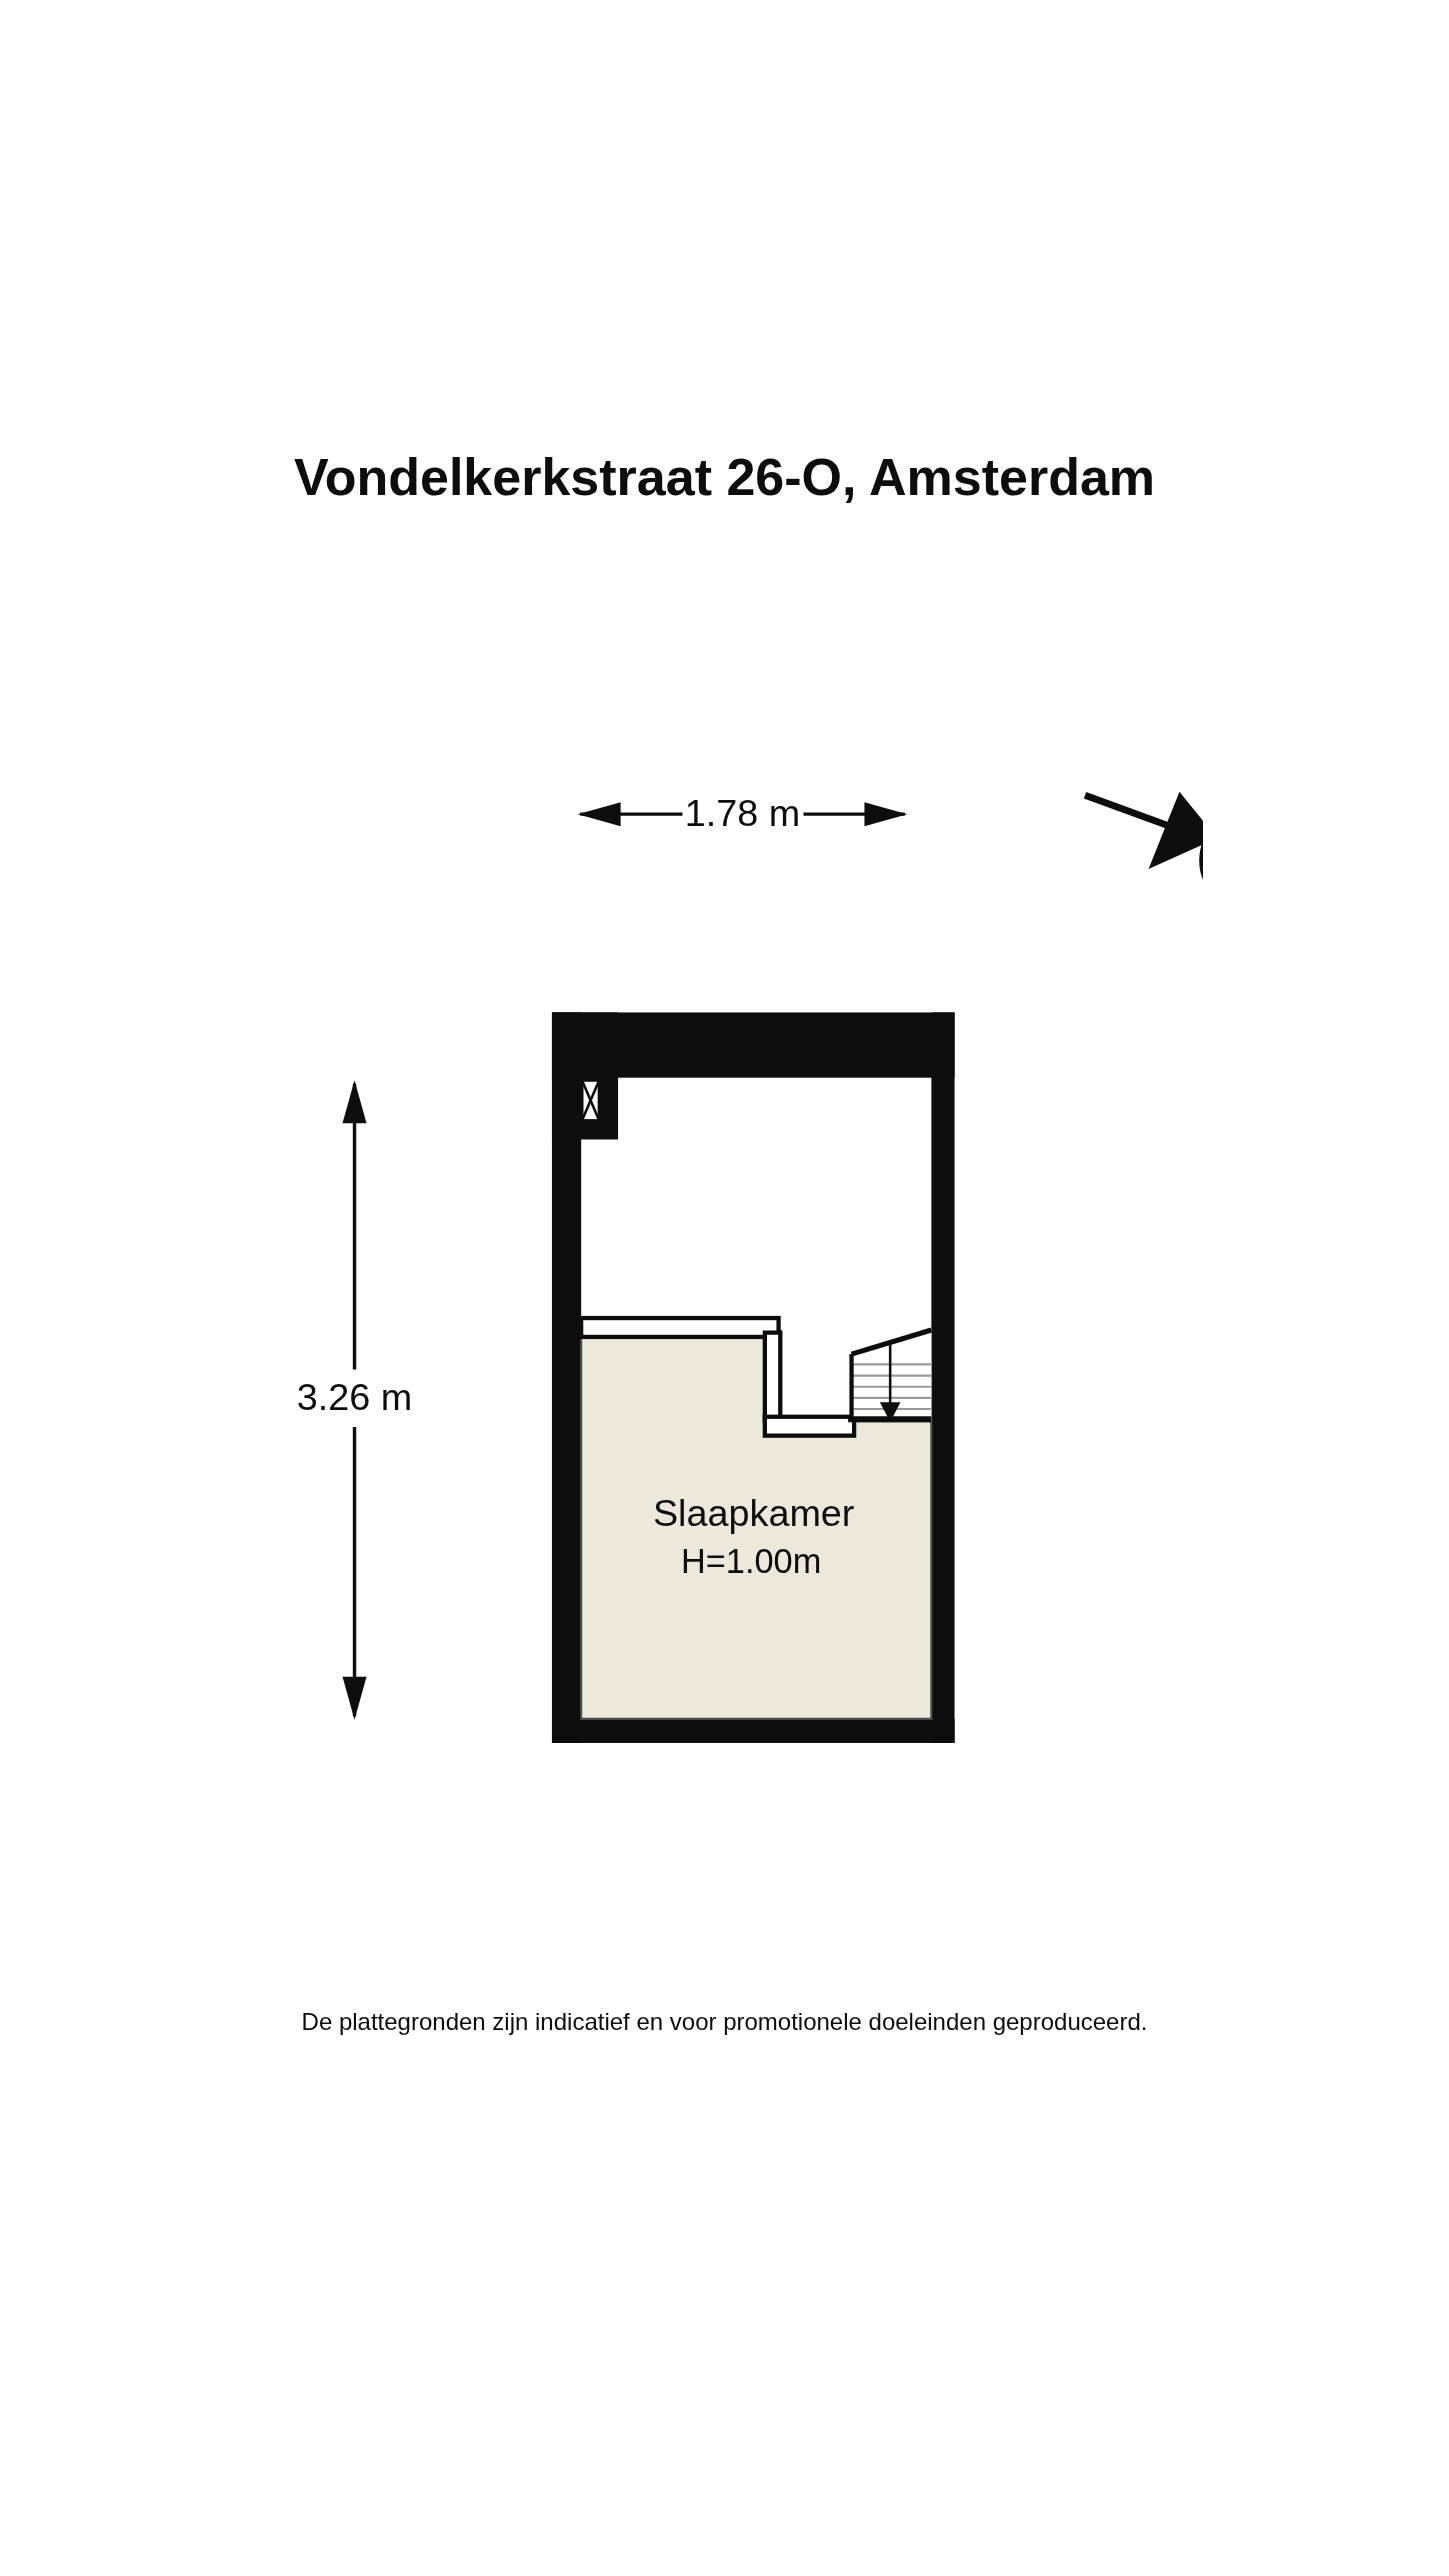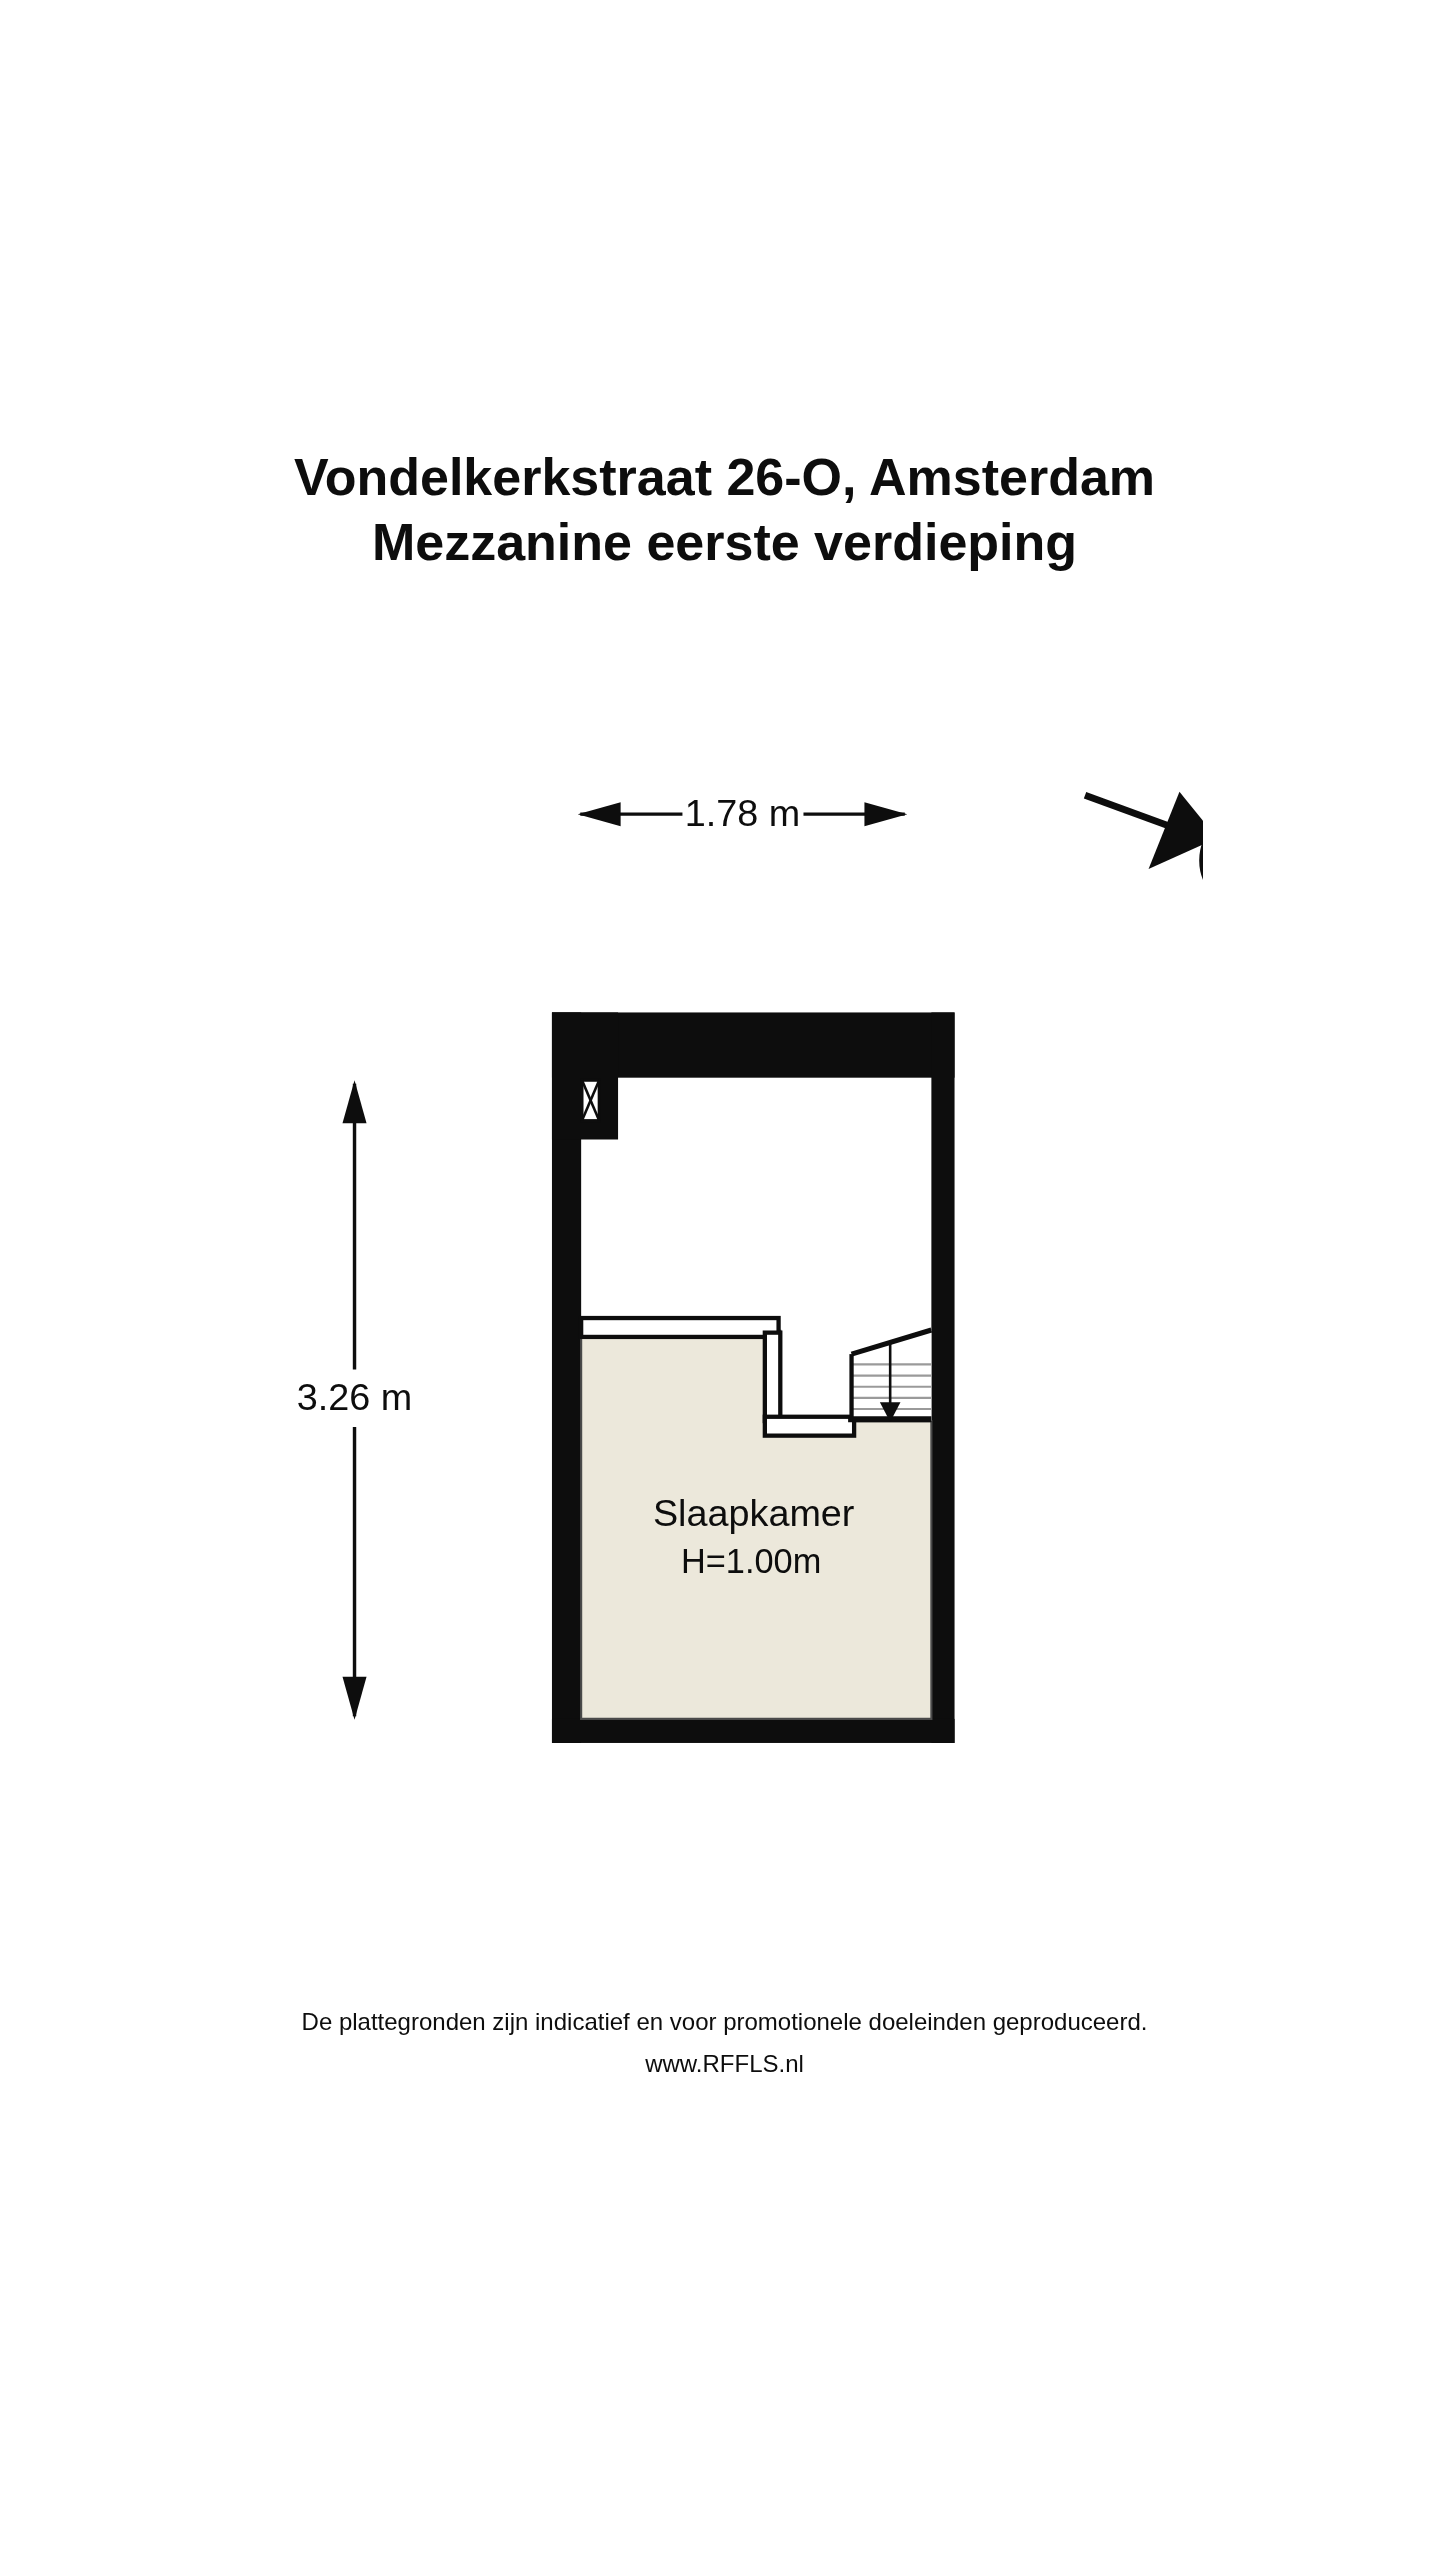--- a/index.html
+++ b/index.html
@@ -48,21 +48,20 @@
     fill: #0d0d0d;
   }
 </style>
 </head>
 <body>
 
 <div class="canvas">
 
   <div class="page-title">
     <div>Vondelkerkstraat 26-O, Amsterdam</div>
-    <div>Mezzanine eerste verdieping</div>
   </div>
 
   <svg class="plan-svg" width="1449" height="2576" viewBox="0 0 1688 3000">
 
     <g fill="#0d0d0d">
       <rect x="643" y="1179" width="469" height="76"></rect>
       <rect x="643" y="1179" width="34" height="851"></rect>
       <rect x="1085" y="1179" width="27" height="851"></rect>
       <rect x="643" y="2002" width="469" height="28"></rect>
       <rect x="643" y="1179" width="77" height="148"></rect>
@@ -126,17 +125,16 @@
       <circle cx="1455" cy="1002" r="54" fill="#ffffff" stroke="#0d0d0d" stroke-width="8"></circle>
       <circle cx="1455" cy="1002" r="40" fill="#ffffff" stroke="#0d0d0d" stroke-width="5"></circle>
       <line x1="1484" y1="918" x2="1464" y2="966" stroke="#0d0d0d" stroke-width="7"></line>
       <line x1="1440" y1="1038" x2="1414" y2="1086" stroke="#0d0d0d" stroke-width="7"></line>
       <text class="svg-label" x="1455" y="1002" font-size="54" font-weight="bold" text-anchor="middle" dominant-baseline="central" transform="rotate(112 1455 1002)">N</text>
     </g>
   </svg>
 
   <div class="disclaimer">
     <div>De plattegronden zijn indicatief en voor promotionele doeleinden geproduceerd.</div>
-    <div>www.RFFLS.nl</div>
   </div>
 
 </div>
 
 
 </body></html>

